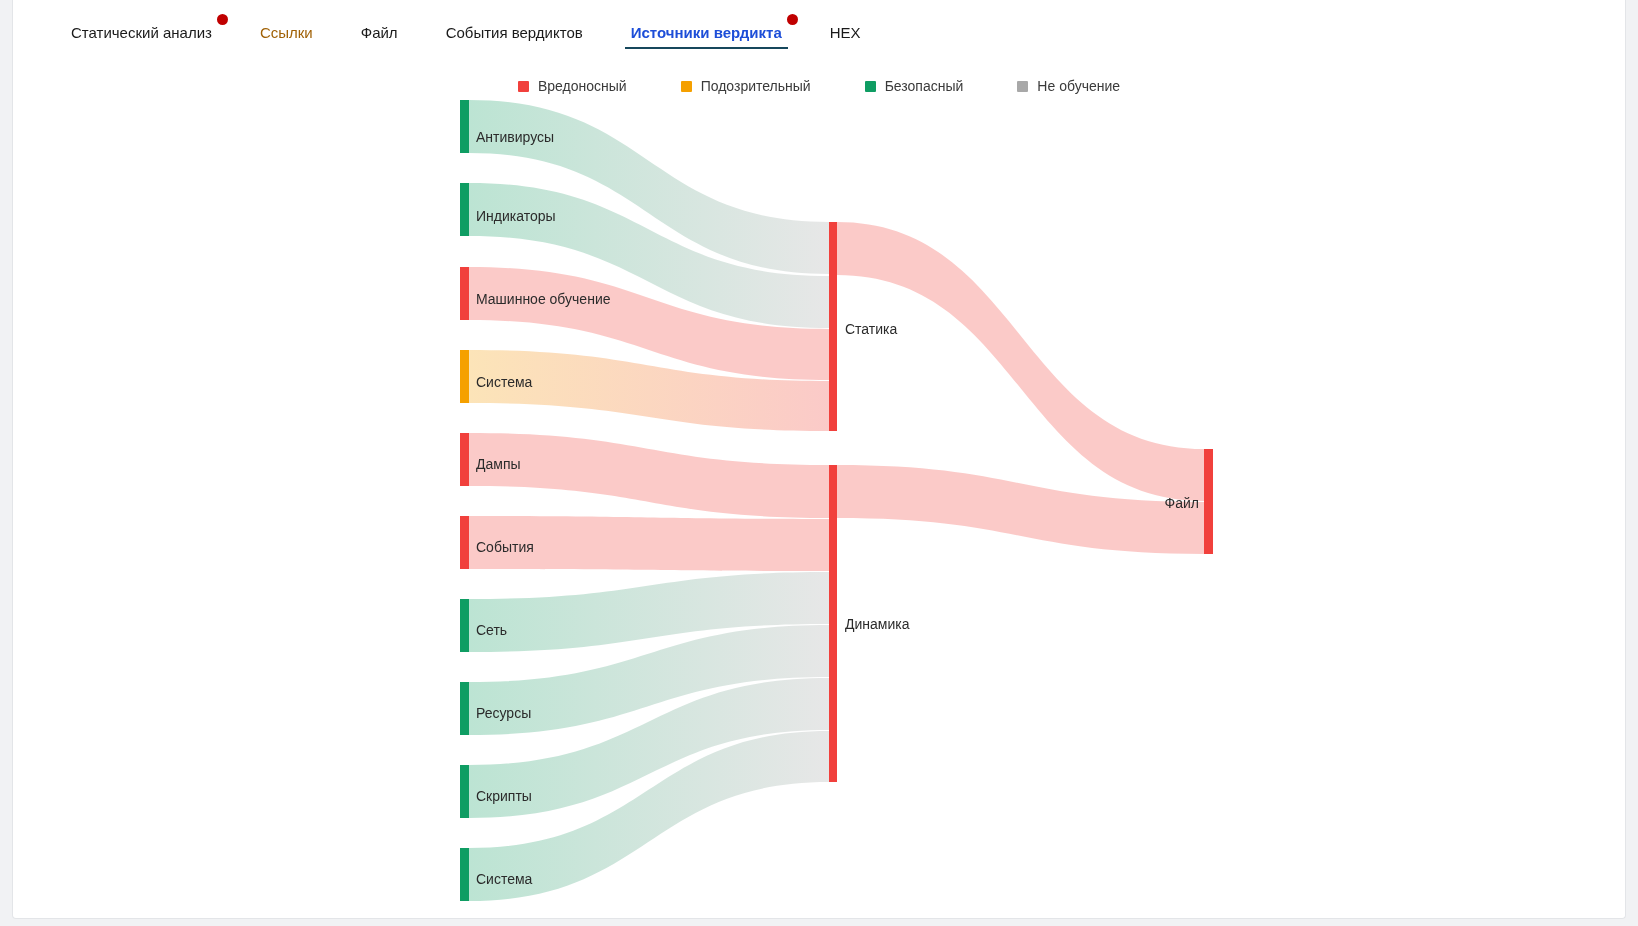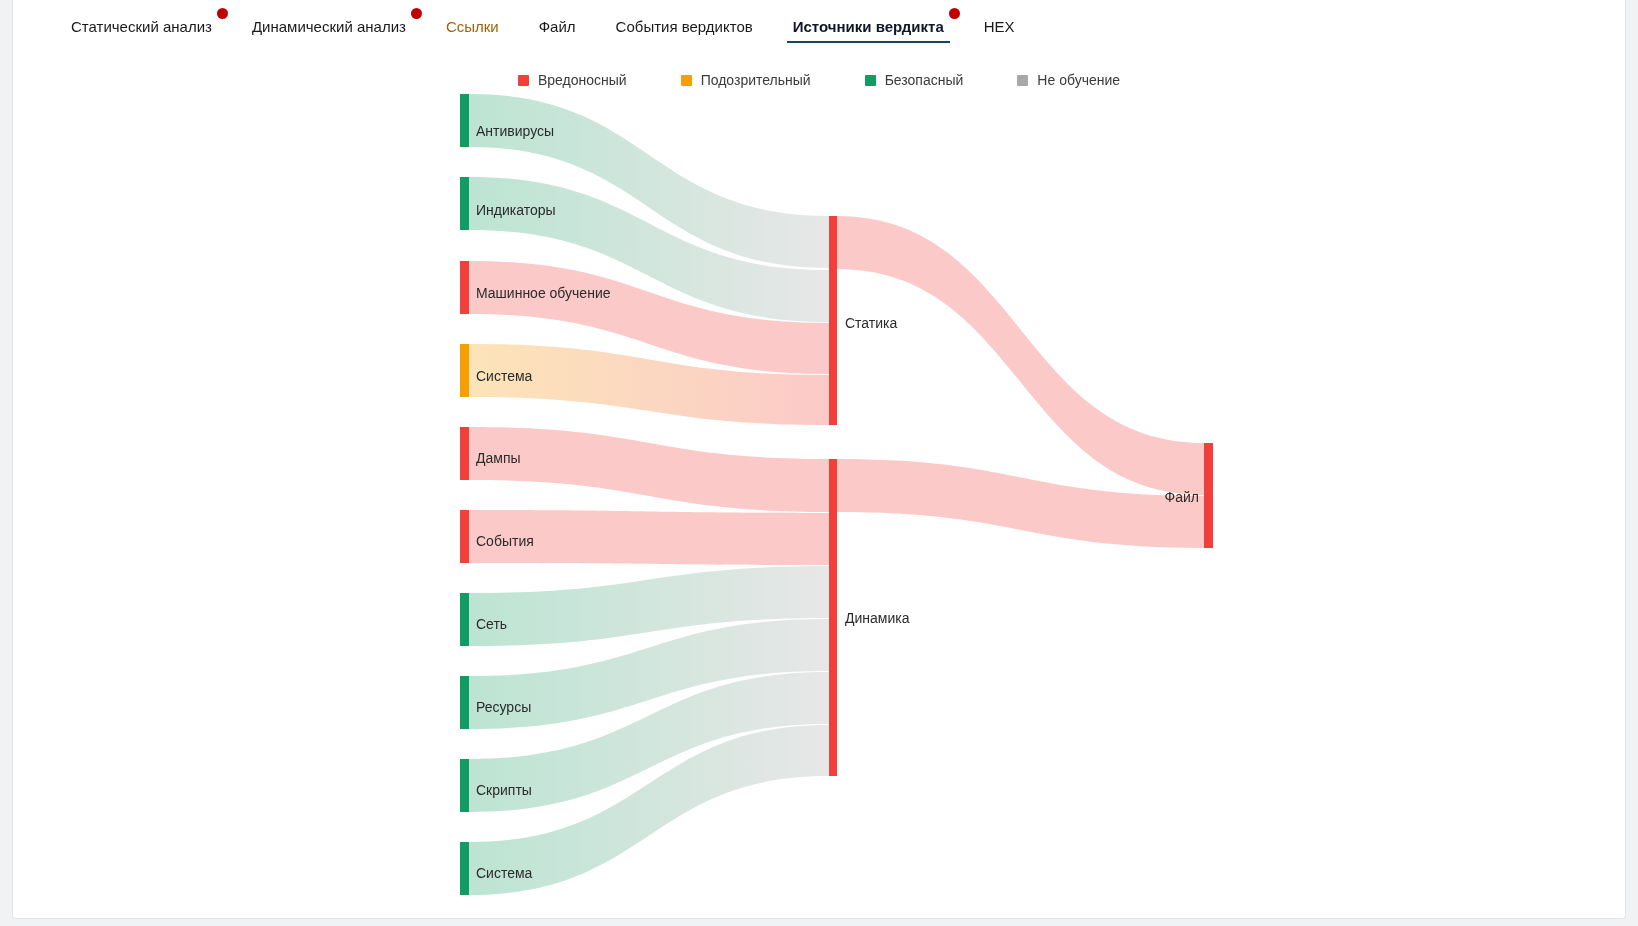--- a/index.html
+++ b/index.html
@@ -21,37 +21,38 @@
     border-radius: 0 0 4px 4px;
     overflow: hidden;
   }
   
   #tabbar {
     position: relative;
     height: 52px;
     padding-left: 40px;
     display: flex;
     align-items: flex-start;
-    gap: 4px;
+    gap: 12px;
+    margin-top: 6px;
   }
   .tab {
     position: relative;
     height: 52px;
     display: flex;
     align-items: center;
     padding: 0 18px;
     font-size: 15px;
     color: #1a1a1a;
     white-space: nowrap;
     cursor: pointer;
     user-select: none;
   }
   .tab.disabled { color: #a16207; cursor: default; }
   .tab.active {
-    color: #0f172a;
+    color: #1d4ed8;
     font-weight: bold;
   }
   .tab.active .tab-underline {
     position: absolute;
     left: 12px; right: 12px;
     bottom: 9px;
     height: 2px;
     background: #16475c;
   }
   .badge {
@@ -99,24 +100,20 @@
   }
 </style>
 </head>
 <body>
 
 <div id="app">
 
   <div id="tabbar">
       <div class="tab">
         <span>Статический анализ</span>
-        <span class="badge"></span>
-      </div>
-      <div class="tab">
-        <span>Динамический анализ</span>
         <span class="badge"></span>
       </div>
       <div class="tab disabled">
         <span>Ссылки</span>
       </div>
       <div class="tab">
         <span>Файл</span>
       </div>
       <div class="tab">
         <span>События вердиктов</span>

